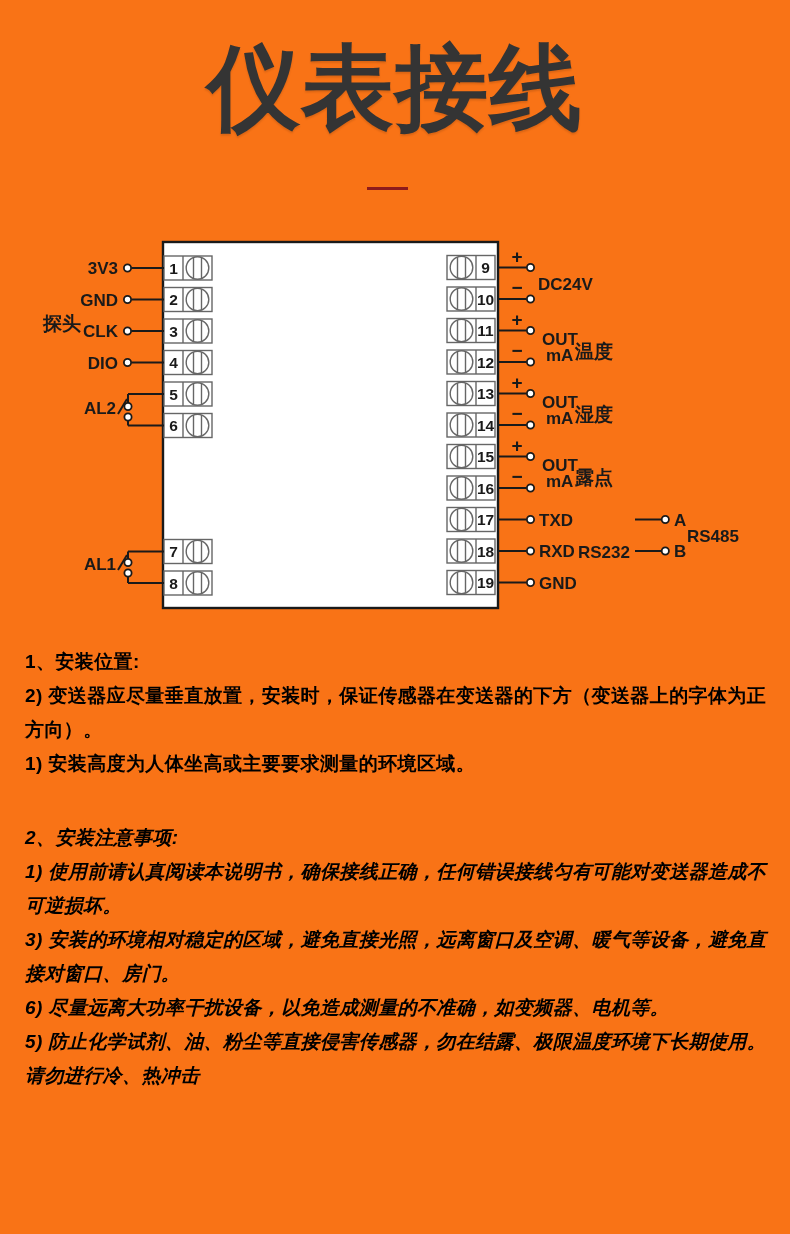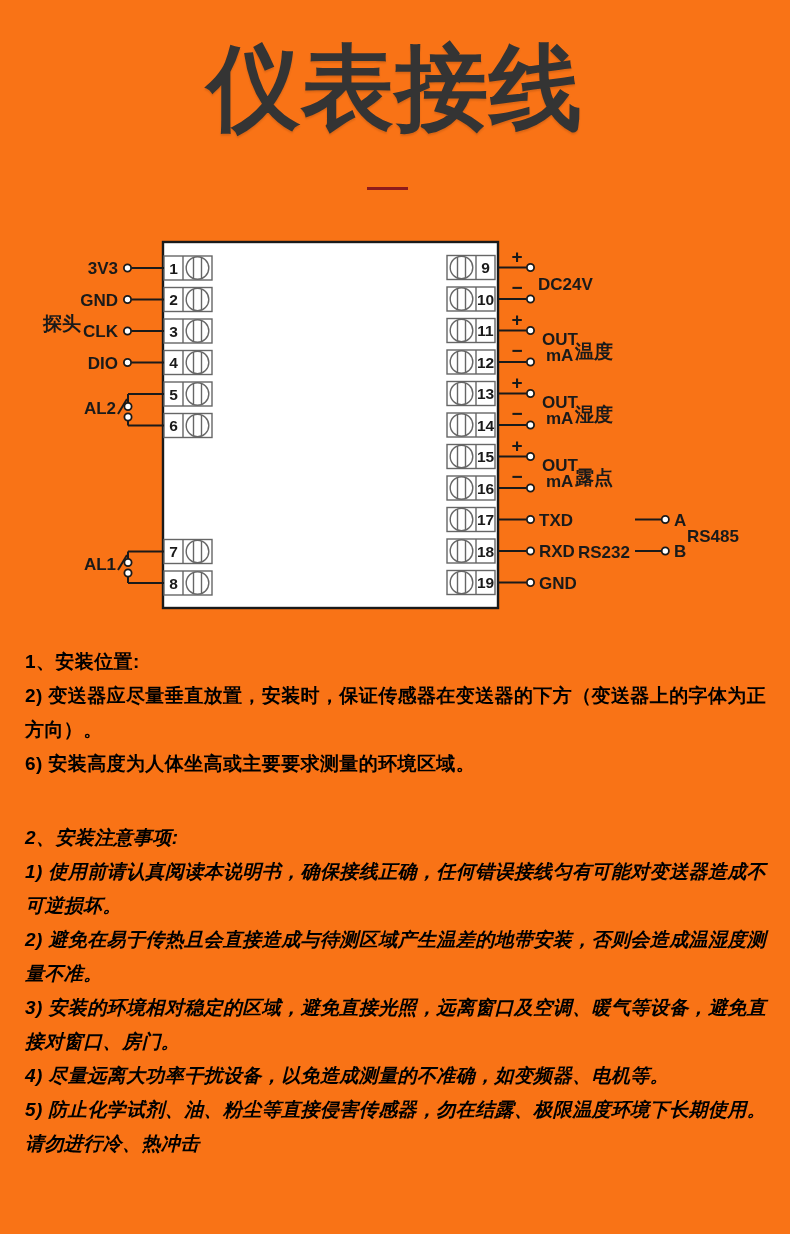--- a/index.html
+++ b/index.html
@@ -217,24 +217,23 @@
       <line x1="635" y1="551" x2="661.5" y2="551" stroke="#1a1a1a" stroke-width="2"></line>
       <circle cx="665.3" cy="551" r="3.6" fill="#fff" stroke="#1a1a1a" stroke-width="1.8"></circle>
       <text x="674" y="557" font-size="17" text-anchor="start" font-weight="700" class="dtext">B</text>
       <text x="687" y="542" font-size="17" text-anchor="start" font-weight="700" class="dtext">RS485</text>
     </svg>
 
   <div id="instructions">
       <section class="instr-section">
         <div class="line heading">1、安装位置:</div>
         <div class="line">2) 变送器应尽量垂直放置，安装时，保证传感器在变送器的下方（变送器上的字体为正方向）。</div>
-        <div class="line">6) 安装高度为人体坐高或主要要求测量的环境区域。</div>
+        <div class="line">1) 安装高度为人体坐高或主要要求测量的环境区域。</div>
       </section>
       <section class="instr-section">
         <div class="line heading">2、安装注意事项:</div>
         <div class="line">1) 使用前请认真阅读本说明书，确保接线正确，任何错误接线匀有可能对变送器造成不可逆损坏。</div>
-        <div class="line">2) 避免在易于传热且会直接造成与待测区域产生温差的地带安装，否则会造成温湿度测量不准。</div>
         <div class="line">3) 安装的环境相对稳定的区域，避免直接光照，远离窗口及空调、暖气等设备，避免直接对窗口、房门。</div>
-        <div class="line">4) 尽量远离大功率干扰设备，以免造成测量的不准确，如变频器、电机等。</div>
+        <div class="line">6) 尽量远离大功率干扰设备，以免造成测量的不准确，如变频器、电机等。</div>
         <div class="line">5) 防止化学试剂、油、粉尘等直接侵害传感器，勿在结露、极限温度环境下长期使用。请勿进行冷、热冲击</div>
       </section>
     </div>
 </div>
 
 </body></html>

